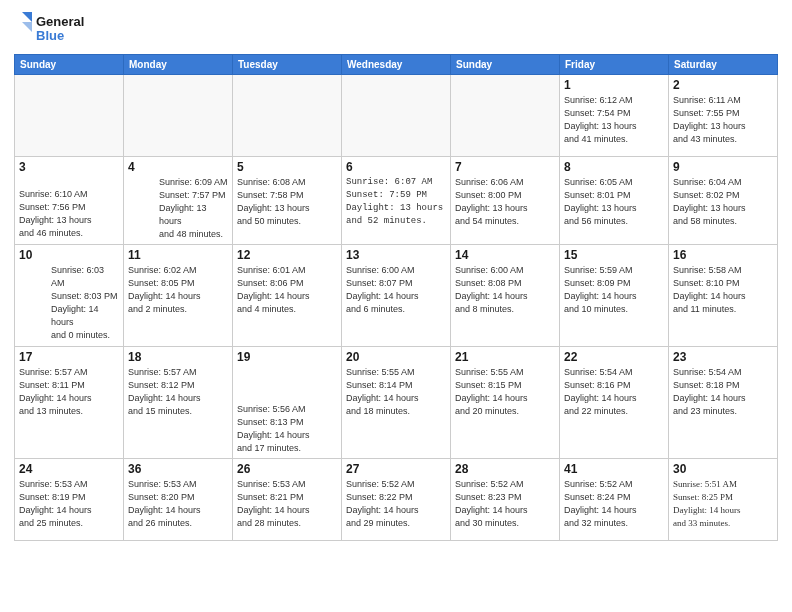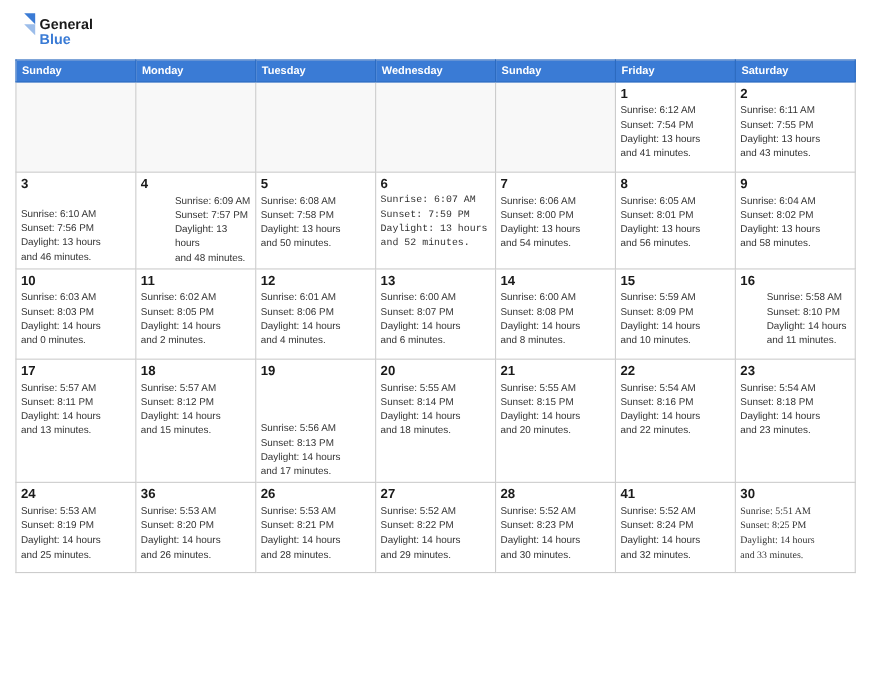--- a/index.html
+++ b/index.html
@@ -179,21 +179,21 @@
             <span class="day-num">9</span>
             <div class="day-info" style="white-space: pre-line;">Sunrise: 6:04 AM
 Sunset: 8:02 PM
 Daylight: 13 hours
 and 58 minutes.</div>
           </td>
         </tr>
         <tr>
           <td>
             <span class="day-num">10</span>
-            <div class="day-info" style="white-space: pre-line;">Sunrise: 6:03 AM
+            <div class="day-info" style="white-space: pre-line; margin-left: 32px;">Sunrise: 6:03 AM
 Sunset: 8:03 PM
 Daylight: 14 hours
 and 0 minutes.</div>
           </td>
           <td>
             <span class="day-num">11</span>
             <div class="day-info" style="white-space: pre-line;">Sunrise: 6:02 AM
 Sunset: 8:05 PM
 Daylight: 14 hours
 and 2 minutes.</div>
@@ -221,21 +221,21 @@
           </td>
           <td>
             <span class="day-num">15</span>
             <div class="day-info" style="white-space: pre-line;">Sunrise: 5:59 AM
 Sunset: 8:09 PM
 Daylight: 14 hours
 and 10 minutes.</div>
           </td>
           <td>
             <span class="day-num">16</span>
-            <div class="day-info" style="white-space: pre-line; margin-left: 24px;">Sunrise: 5:58 AM
+            <div class="day-info" style="white-space: pre-line;">Sunrise: 5:58 AM
 Sunset: 8:10 PM
 Daylight: 14 hours
 and 11 minutes.</div>
           </td>
         </tr>
         <tr>
           <td>
             <span class="day-num">17</span>
             <div class="day-info" style="white-space: pre-line;">Sunrise: 5:57 AM
 Sunset: 8:11 PM

